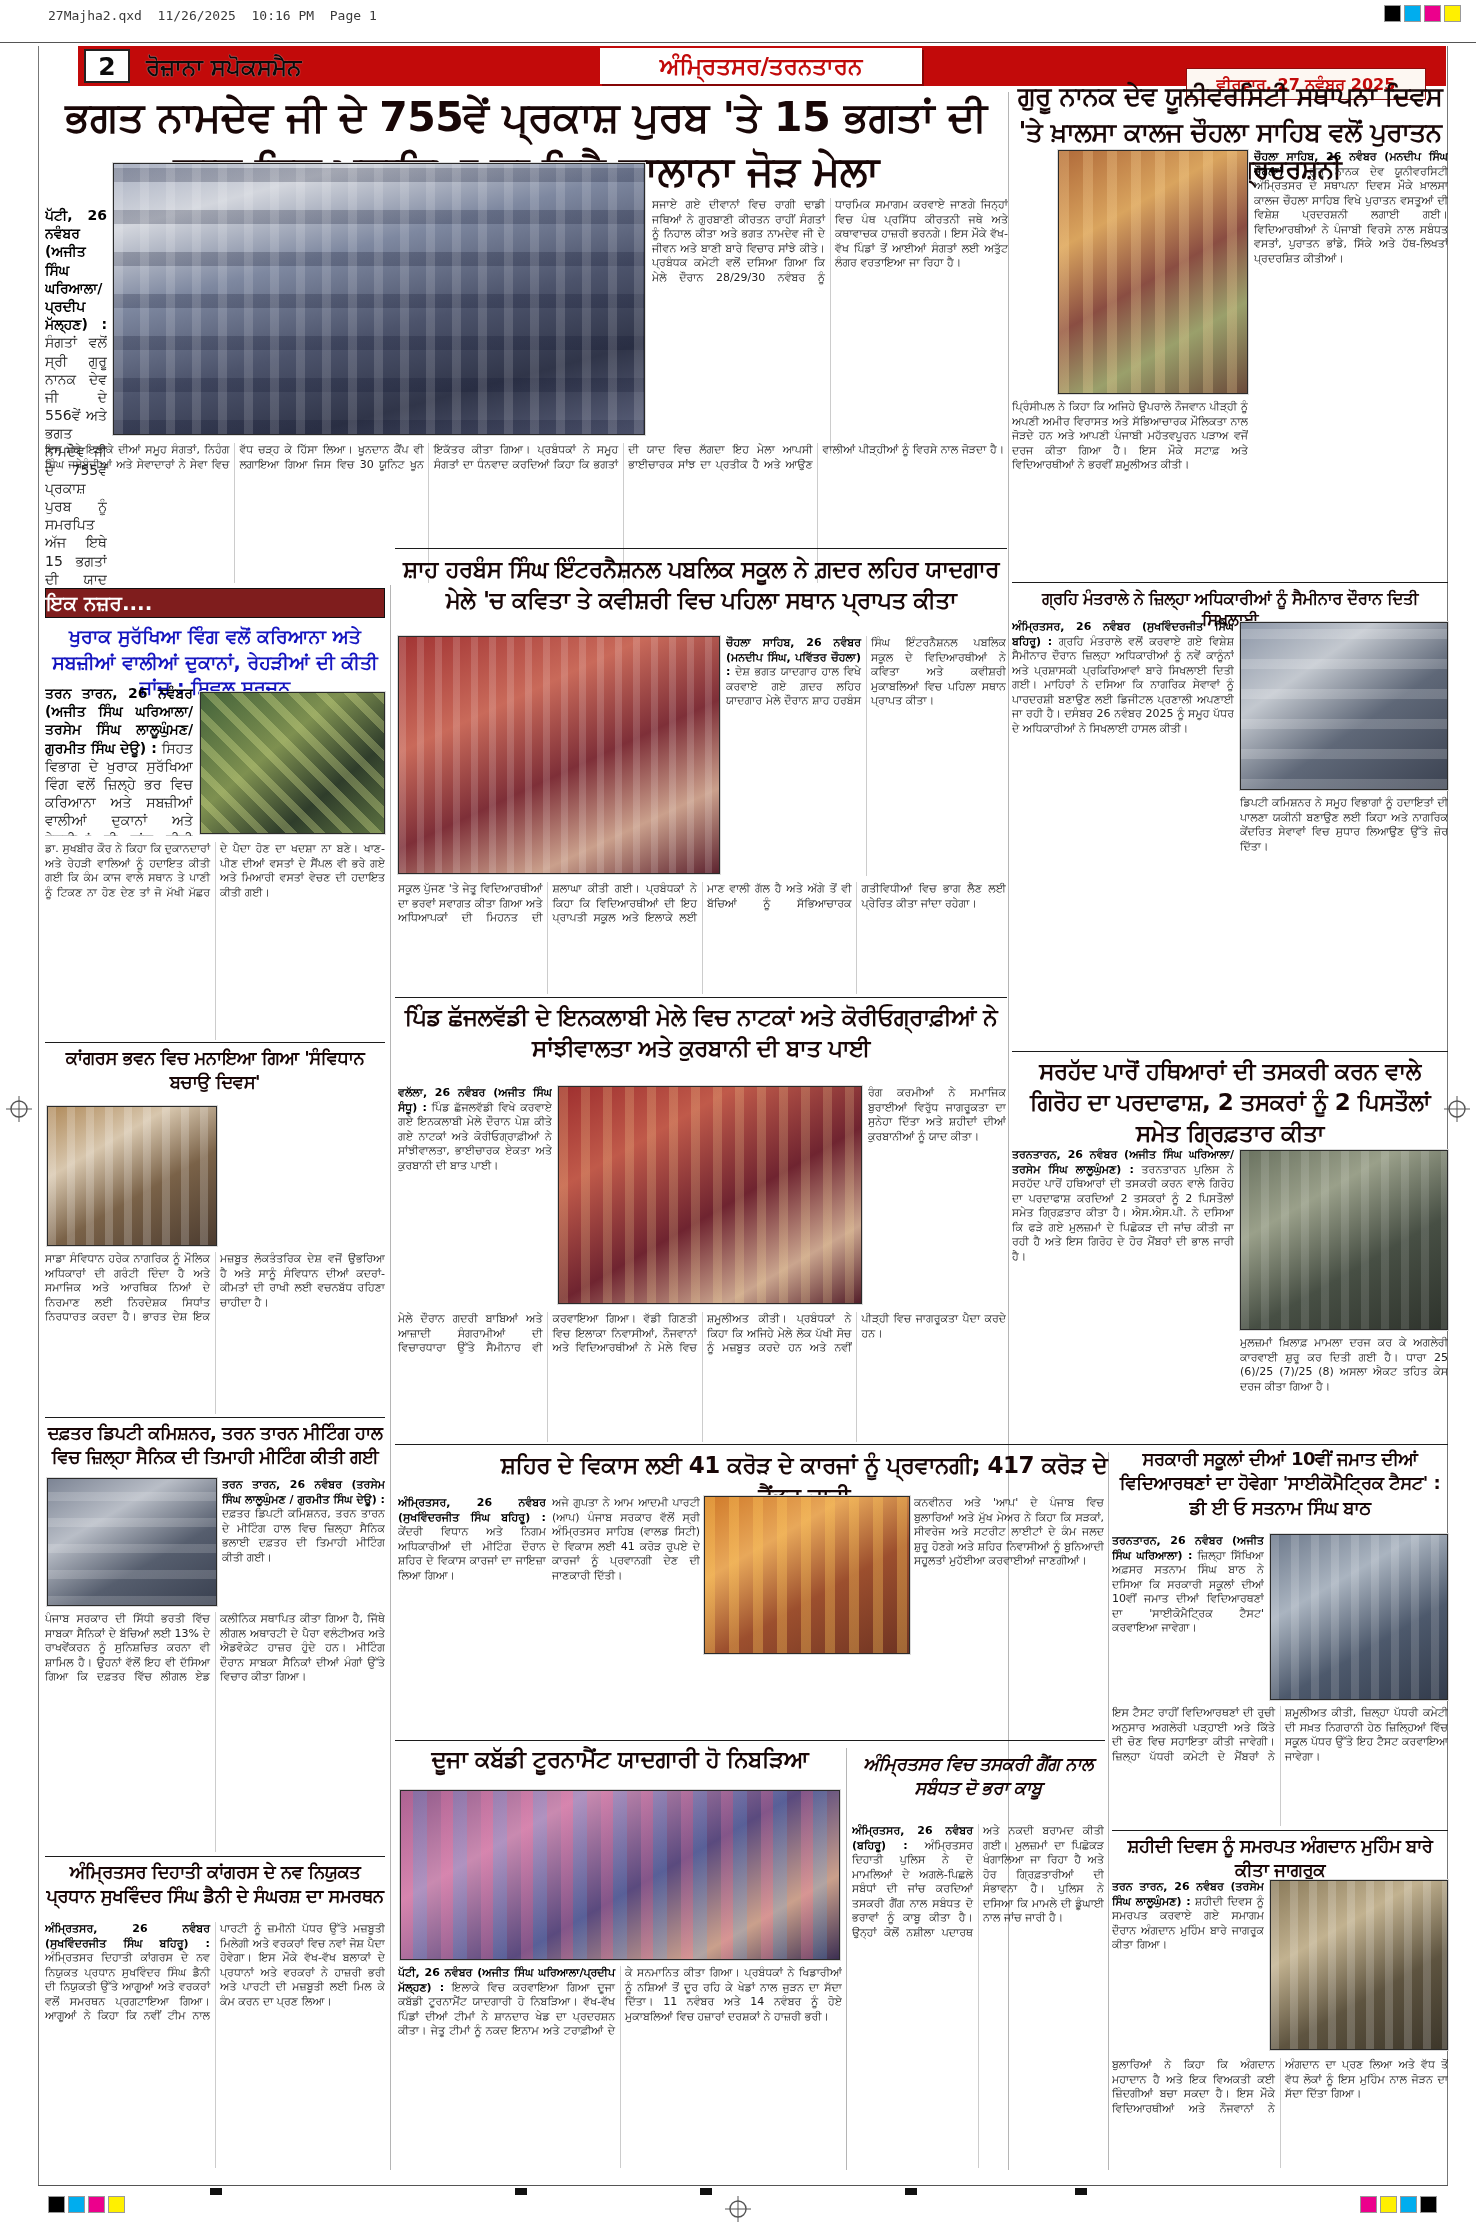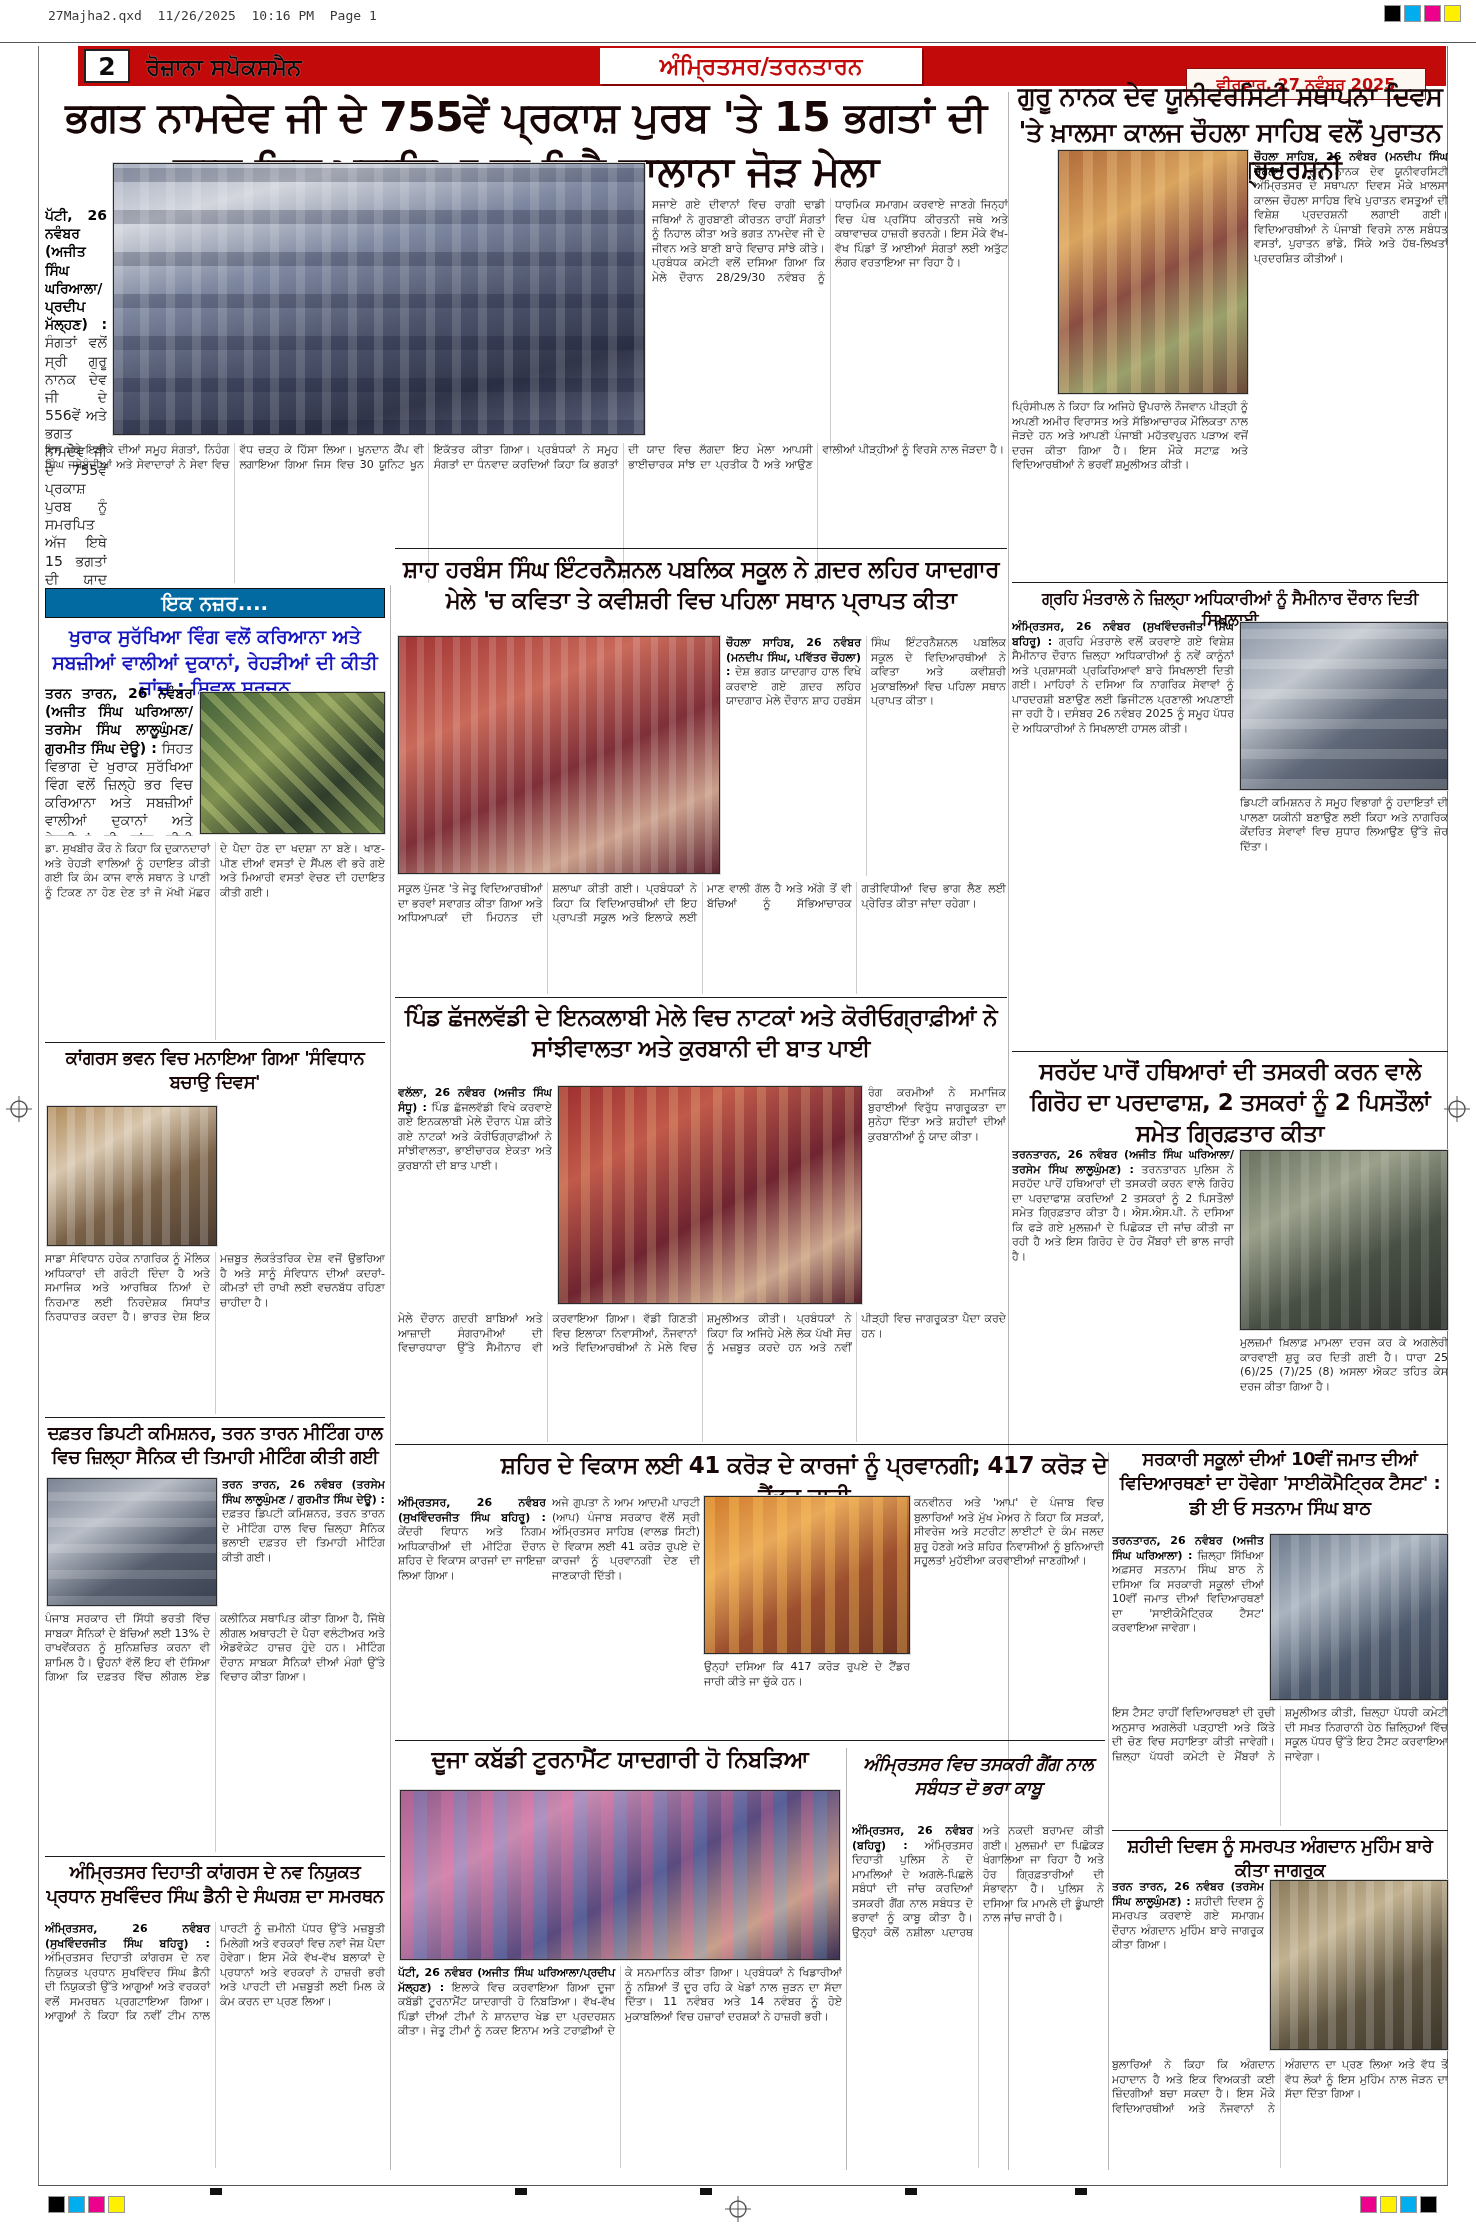--- a/index.html
+++ b/index.html
@@ -72,21 +72,21 @@
      linear-gradient(150deg,#d07a2a 0%,#e8a85a 30%,#9c4f2e 60%,#6e3322 100%);}
   .ph-psy{background:
      repeating-linear-gradient(90deg,rgba(255,255,255,.15) 0 8px,rgba(0,0,0,0) 8px 20px),
      linear-gradient(150deg,#6e7a8c 0%,#aab4c0 32%,#4d596c 64%,#333c4c 100%);}
   .ph-kab{background:
      repeating-linear-gradient(90deg,rgba(255,120,170,.25) 0 12px,rgba(80,180,255,.2) 12px 26px,rgba(0,0,0,0) 26px 40px),
      linear-gradient(150deg,#915a8a 0%,#c98ab0 26%,#5a4a7e 55%,#caa08c 80%,#3c2f52 100%);}
   .ph-shah{background:
      repeating-linear-gradient(90deg,rgba(255,255,255,.18) 0 8px,rgba(0,0,0,0) 8px 19px),
      linear-gradient(150deg,#8a7a5a 0%,#c2b290 32%,#5e5440 64%,#3c362a 100%);}
-  .iknbar{background:#0369a1;color:#fff;font-weight:bold;font-size:20px;display:flex;align-items:center;justify-content:center;
+  .iknbar{background:#7f1d1d;color:#fff;font-weight:bold;font-size:20px;display:flex;align-items:center;
           border:1px solid #111;}
   .iknhl{color:#1515c0;font-weight:bold;font-size:19px;line-height:1.35;text-align:center;}
 </style>
 </head>
 <body>
 
 <div class="sheet">
 
   <div class="b printline" style="left:48px;top:8px;">27Majha2.qxd  11/26/2025  10:16 PM  Page 1</div>
 
@@ -248,23 +248,20 @@
 
   <div class="b rule" style="left:395px;top:1444px;width:1053px;"></div>
   <div class="b hl md" style="left:500px;top:1450px;width:608px;height:40px;">ਸ਼ਹਿਰ ਦੇ ਵਿਕਾਸ ਲਈ 41 ਕਰੋੜ ਦੇ ਕਾਰਜਾਂ ਨੂੰ ਪ੍ਰਵਾਨਗੀ; 417 ਕਰੋੜ ਦੇ ਟੈਂਡਰ ਜਾਰੀ</div>
   <div class="b photo ph-city" style="left:704px;top:1496px;width:206px;height:158px;"></div>
   <p class="b bt" style="left:398px;top:1496px;width:148px;height:242px;">
     <b class="dl">ਅੰਮ੍ਰਿਤਸਰ, 26 ਨਵੰਬਰ (ਸੁਖਵਿੰਦਰਜੀਤ ਸਿੰਘ ਬਹਿਰੂ) :</b>
     <span>ਕੇਂਦਰੀ ਵਿਧਾਨ ਅਤੇ ਨਿਗਮ ਅਧਿਕਾਰੀਆਂ ਦੀ ਮੀਟਿੰਗ ਦੌਰਾਨ ਸ਼ਹਿਰ ਦੇ ਵਿਕਾਸ ਕਾਰਜਾਂ ਦਾ ਜਾਇਜ਼ਾ ਲਿਆ ਗਿਆ।</span>
   </p>
   <p class="b bt" style="left:552px;top:1496px;width:148px;height:242px;">
     <span>ਅਜੇ ਗੁਪਤਾ ਨੇ ਆਮ ਆਦਮੀ ਪਾਰਟੀ (ਆਪ) ਪੰਜਾਬ ਸਰਕਾਰ ਵੱਲੋਂ ਸ੍ਰੀ ਅੰਮ੍ਰਿਤਸਰ ਸਾਹਿਬ (ਵਾਲਡ ਸਿਟੀ) ਦੇ ਵਿਕਾਸ ਲਈ 41 ਕਰੋੜ ਰੁਪਏ ਦੇ ਕਾਰਜਾਂ ਨੂੰ ਪ੍ਰਵਾਨਗੀ ਦੇਣ ਦੀ ਜਾਣਕਾਰੀ ਦਿੱਤੀ।</span>
-  </p>
-  <p class="b bt" style="left:704px;top:1660px;width:206px;height:78px;">
-    <span>ਉਨ੍ਹਾਂ ਦਸਿਆ ਕਿ 417 ਕਰੋੜ ਰੁਪਏ ਦੇ ਟੈਂਡਰ ਜਾਰੀ ਕੀਤੇ ਜਾ ਚੁੱਕੇ ਹਨ।</span>
   </p>
   <p class="b bt" style="left:914px;top:1496px;width:190px;height:242px;">
     <span>ਕਨਵੀਨਰ ਅਤੇ 'ਆਪ' ਦੇ ਪੰਜਾਬ ਵਿਚ ਬੁਲਾਰਿਆਂ ਅਤੇ ਮੁੱਖ ਮੇਅਰ ਨੇ ਕਿਹਾ ਕਿ ਸੜਕਾਂ, ਸੀਵਰੇਜ ਅਤੇ ਸਟਰੀਟ ਲਾਈਟਾਂ ਦੇ ਕੰਮ ਜਲਦ ਸ਼ੁਰੂ ਹੋਣਗੇ ਅਤੇ ਸ਼ਹਿਰ ਨਿਵਾਸੀਆਂ ਨੂੰ ਬੁਨਿਆਦੀ ਸਹੂਲਤਾਂ ਮੁਹੱਈਆ ਕਰਵਾਈਆਂ ਜਾਣਗੀਆਂ।</span>
   </p>
 
   <div class="b hl sm" style="left:1112px;top:1447px;width:336px;height:80px;">ਸਰਕਾਰੀ ਸਕੂਲਾਂ ਦੀਆਂ 10ਵੀਂ ਜਮਾਤ ਦੀਆਂ ਵਿਦਿਆਰਥਣਾਂ ਦਾ ਹੋਵੇਗਾ 'ਸਾਈਕੋਮੈਟ੍ਰਿਕ ਟੈਸਟ' : ਡੀ ਈ ਓ ਸਤਨਾਮ ਸਿੰਘ ਬਾਠ</div>
   <div class="b photo ph-psy" style="left:1270px;top:1534px;width:178px;height:166px;"></div>
   <p class="b bt" style="left:1112px;top:1534px;width:152px;height:168px;">
     <b class="dl">ਤਰਨਤਾਰਨ, 26 ਨਵੰਬਰ (ਅਜੀਤ ਸਿੰਘ ਘਰਿਆਲਾ) :</b>
     <span>ਜ਼ਿਲ੍ਹਾ ਸਿੱਖਿਆ ਅਫ਼ਸਰ ਸਤਨਾਮ ਸਿੰਘ ਬਾਠ ਨੇ ਦਸਿਆ ਕਿ ਸਰਕਾਰੀ ਸਕੂਲਾਂ ਦੀਆਂ 10ਵੀਂ ਜਮਾਤ ਦੀਆਂ ਵਿਦਿਆਰਥਣਾਂ ਦਾ 'ਸਾਈਕੋਮੈਟ੍ਰਿਕ ਟੈਸਟ' ਕਰਵਾਇਆ ਜਾਵੇਗਾ।</span>

